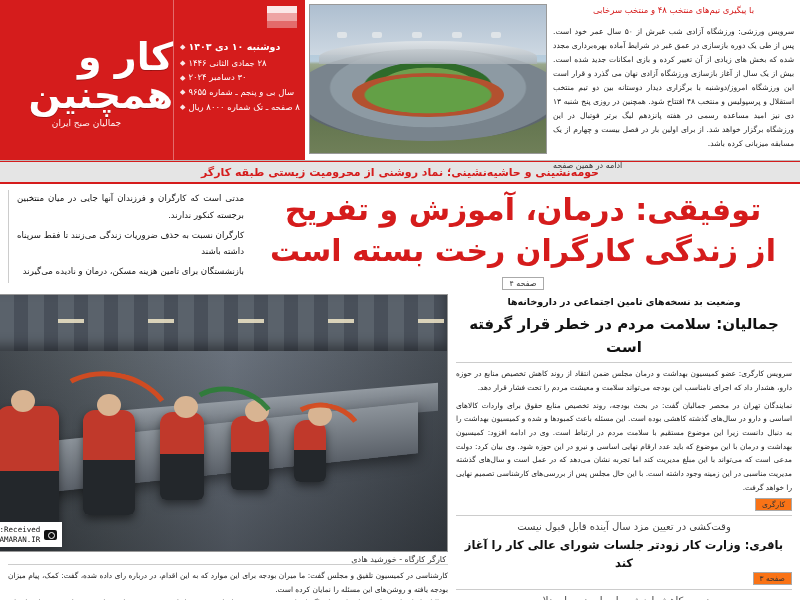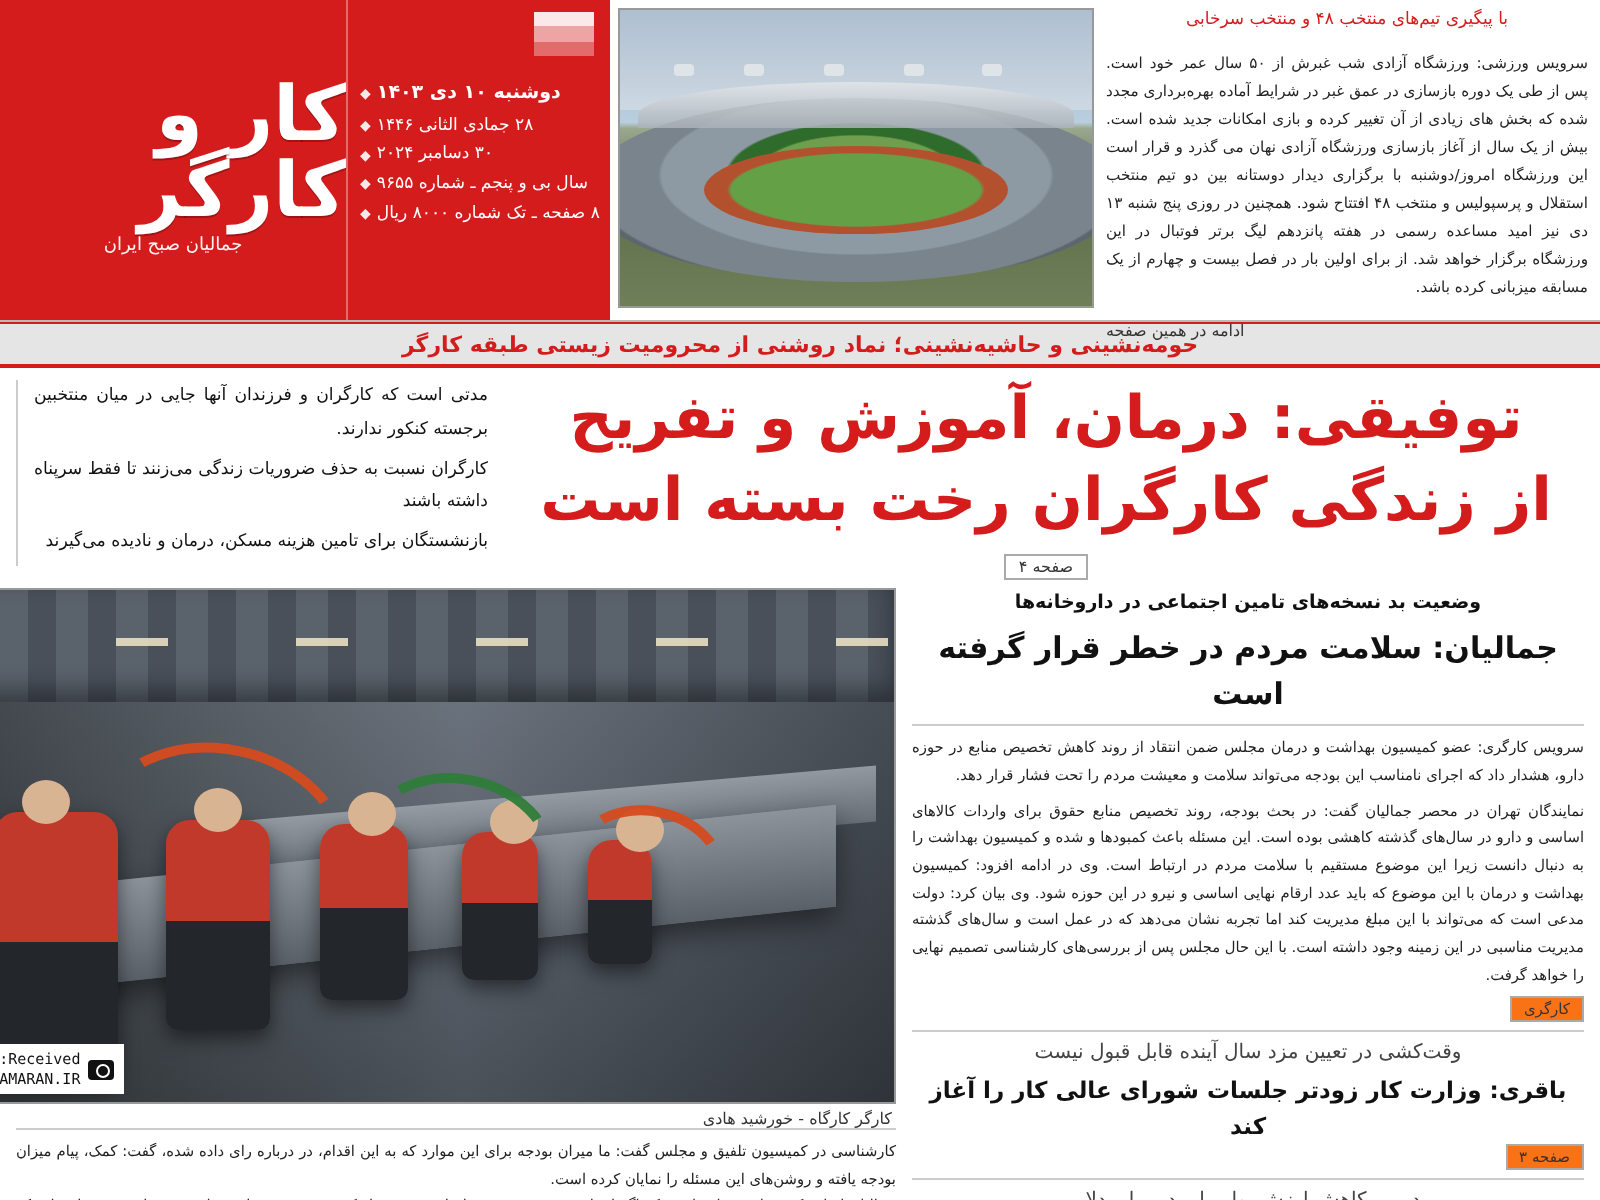--- a/index.html
+++ b/index.html
@@ -177,21 +177,21 @@
             <i style="left:22%"></i>
             <i style="left:42%"></i>
             <i style="left:62%"></i>
             <i style="left:82%"></i>
         </div>
       </div>
     </div>
 
     <div class="masthead">
       <div class="mast-logo">
-        <div class="mast-title">کار و کارگر</div>
+        <div class="mast-title">کار و همچنین</div>
         <div class="mast-sub">جمالیان صبح ایران</div>
         <svg class="mast-flag" viewBox="0 0 30 22">
           <rect x="0" y="0" width="30" height="7" fill="#ffffff" opacity=".9"></rect>
           <rect x="0" y="7" width="30" height="8" fill="#ffffff" opacity=".6"></rect>
           <rect x="0" y="15" width="30" height="7" fill="#ffffff" opacity=".35"></rect>
         </svg>
       </div>
       <div class="mast-info">
         <div class="row main">
           <span class="dot">◆</span>

